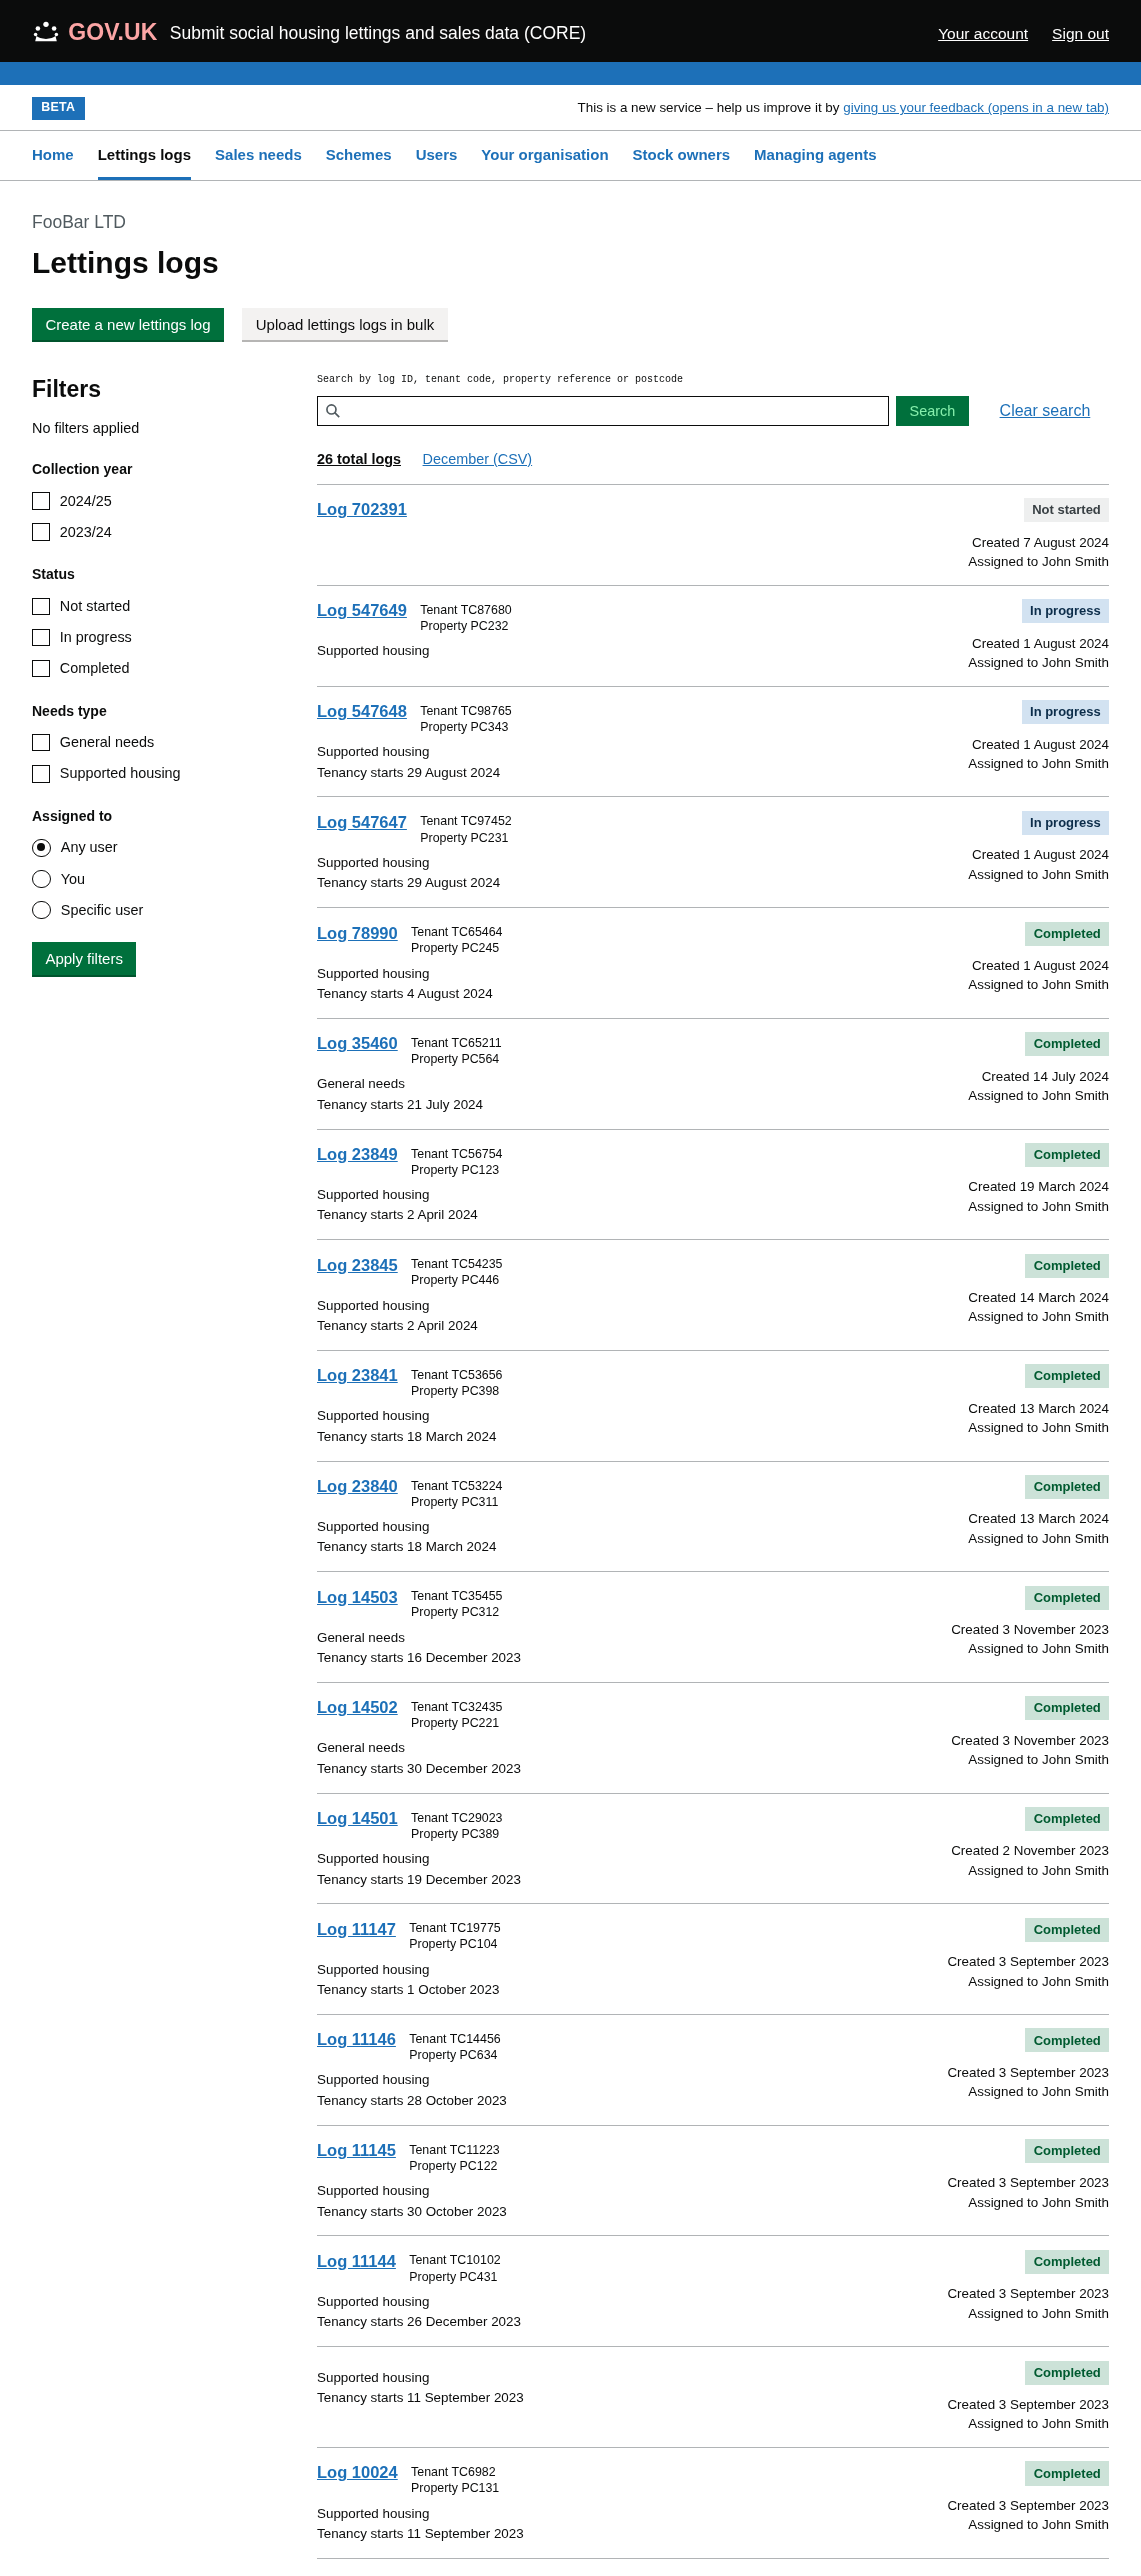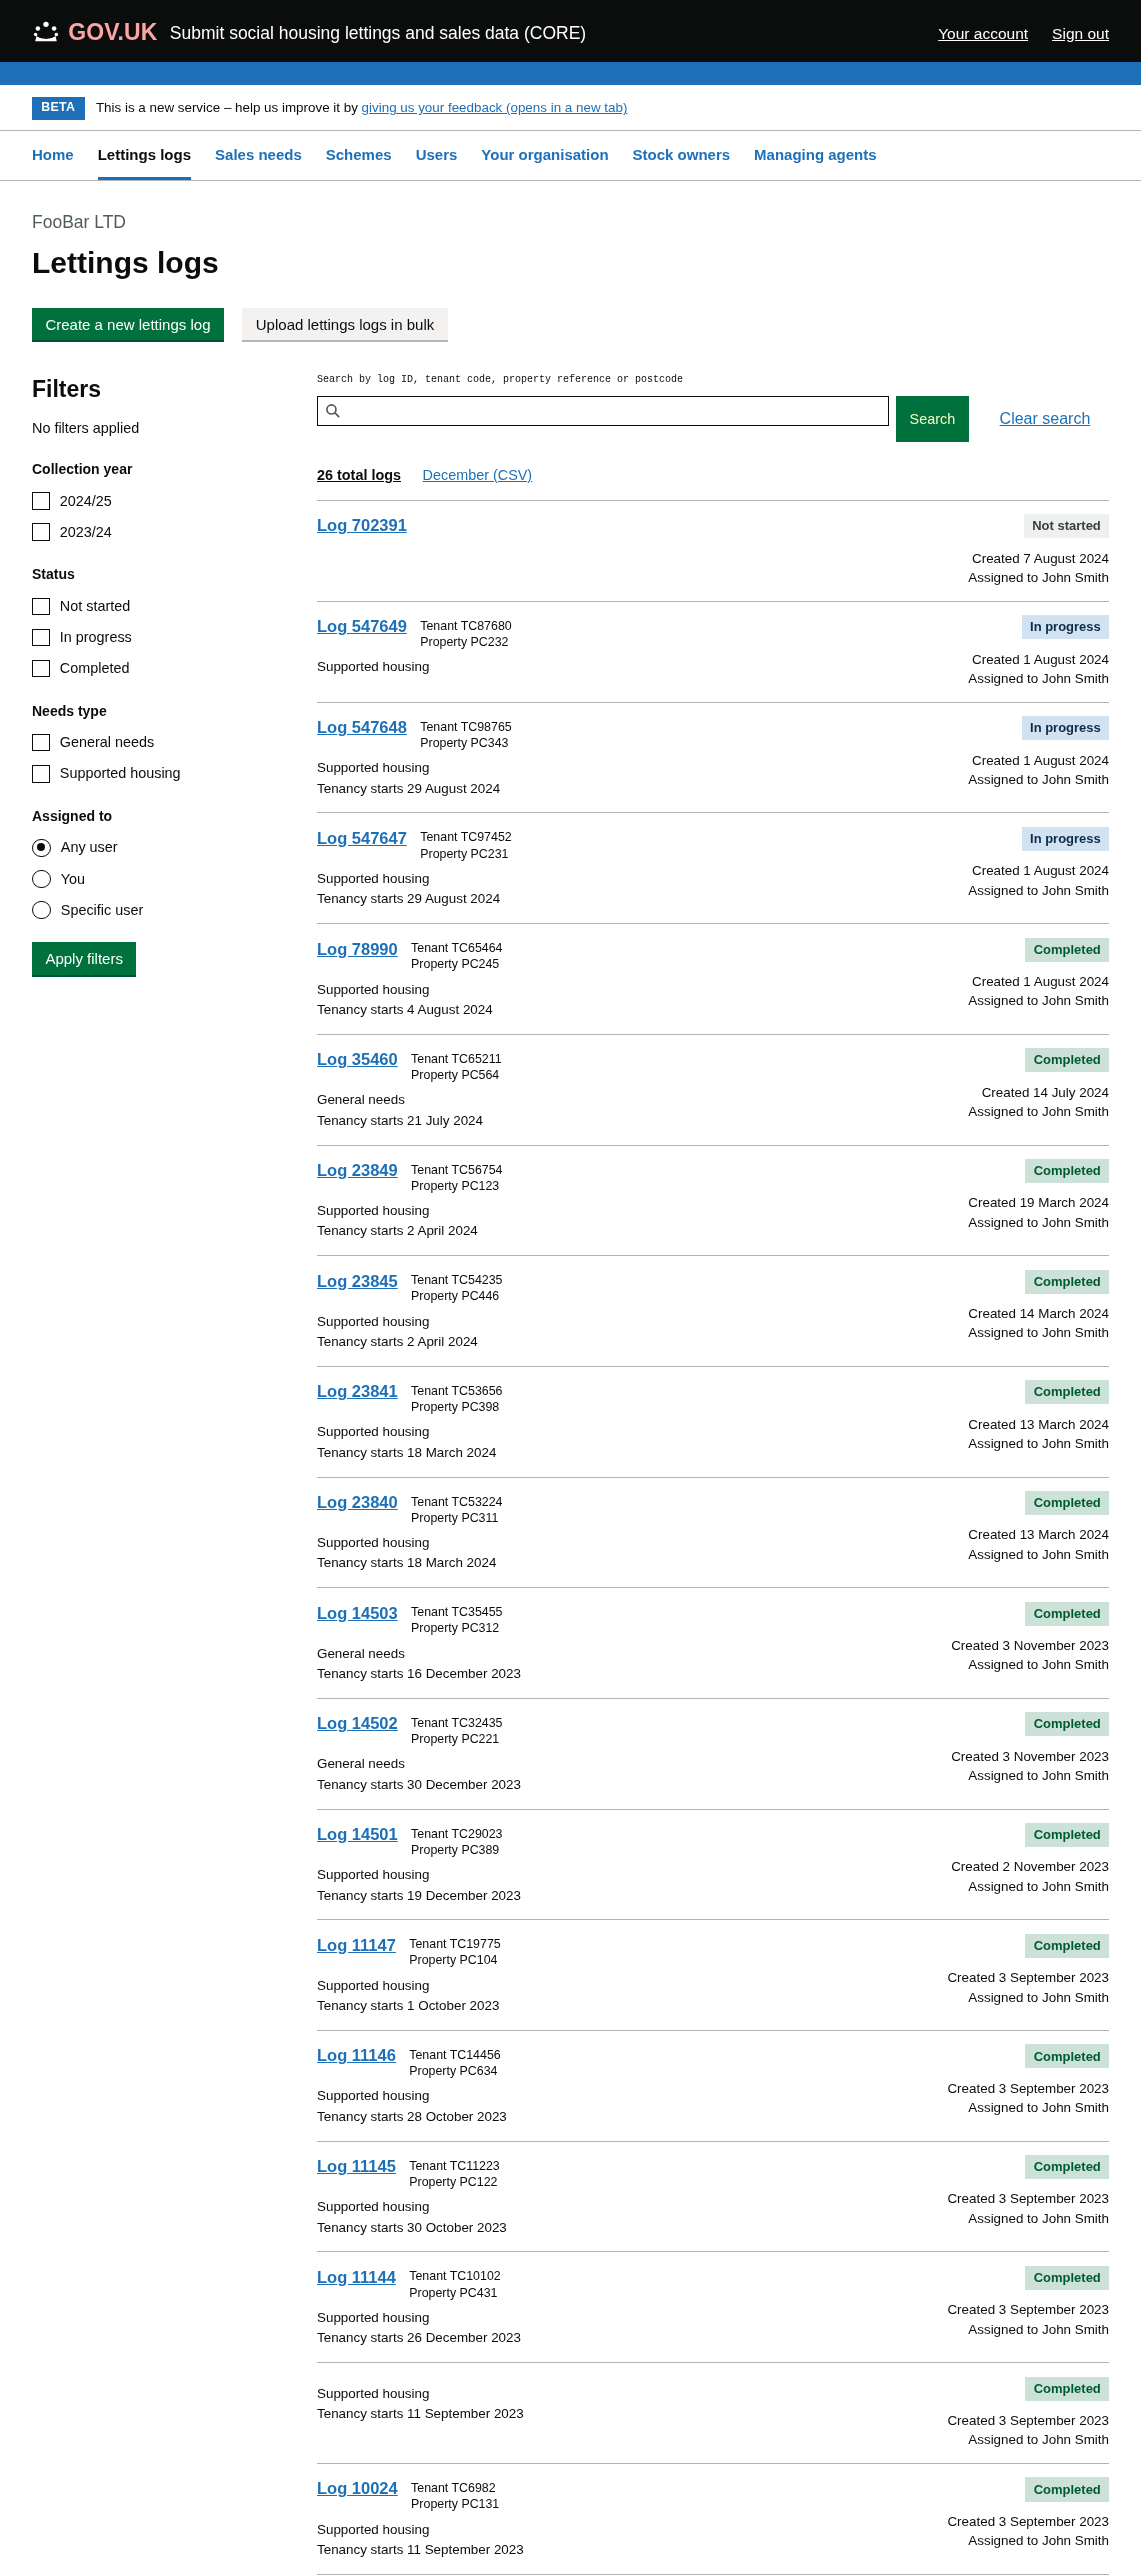--- a/index.html
+++ b/index.html
@@ -39,21 +39,21 @@
     padding-top:3.1px;
   }
   .header-right { margin-left:auto; display:flex; gap:24px; padding-top:4.1px;}
   .header-right a { color:#ffffff; text-decoration:underline; font-size:15.5px; }
 
   
   .phase-banner {
     border-bottom:0.5px solid #b1b4b6;
     padding:11.3px 0 10.3px 0;
   }
-  .phase-inner { display:flex; align-items:center; gap:11.3px; }
+  .phase-inner { display:flex; align-items:center; gap:11.3px;justify-content:space-between; }
   .phase-tag {
     background:#1d70b8; color:#fff; font-weight:bold; font-size:12.4px;
     padding:2.6px 9.3px; text-transform:uppercase; letter-spacing:0.3px;
   }
   .phase-text { font-size:13.4px; color:#0b0c0c; }
   .phase-text a { color:#1d70b8; }
 
   
   .primary-nav {
     border-bottom:0.5px solid #b1b4b6;
@@ -133,22 +133,22 @@
     height:30px;
     border:1.5px solid #0b0c0c;
     padding:3.1px 7.2px 3.1px 30px;
     font-size:14.4px;
     font-family:"Liberation Sans", sans-serif;
   }
   .search-glass {
     position:absolute; left:8.2px; top:6.7px; width:15.5px; height:15.5px;
   }
   .search-button {
-    background:#00703c; color:#fef9c3; border:0;
-    padding:0 13.4px; font-size:14.4px; cursor:pointer; height:46px;
+    background:#00703c; color:#86efac; border:0;
+    padding:0 13.4px; font-size:14.4px; cursor:pointer; height:30px;
     margin-left:7.2px;
     font-family:"Liberation Sans", sans-serif;
   }
   .clear-search { margin-left:31px; align-self:center; font-size:16px; color:#1d70b8; }
 
   .count-row { display:flex; align-items:baseline; gap:21.6px; margin-bottom:14.4px; }
   .total-logs { font-size:14.4px; font-weight:bold;text-decoration:underline; }
   .download-link { font-size:14.4px; color:#1d70b8; }
 
   

